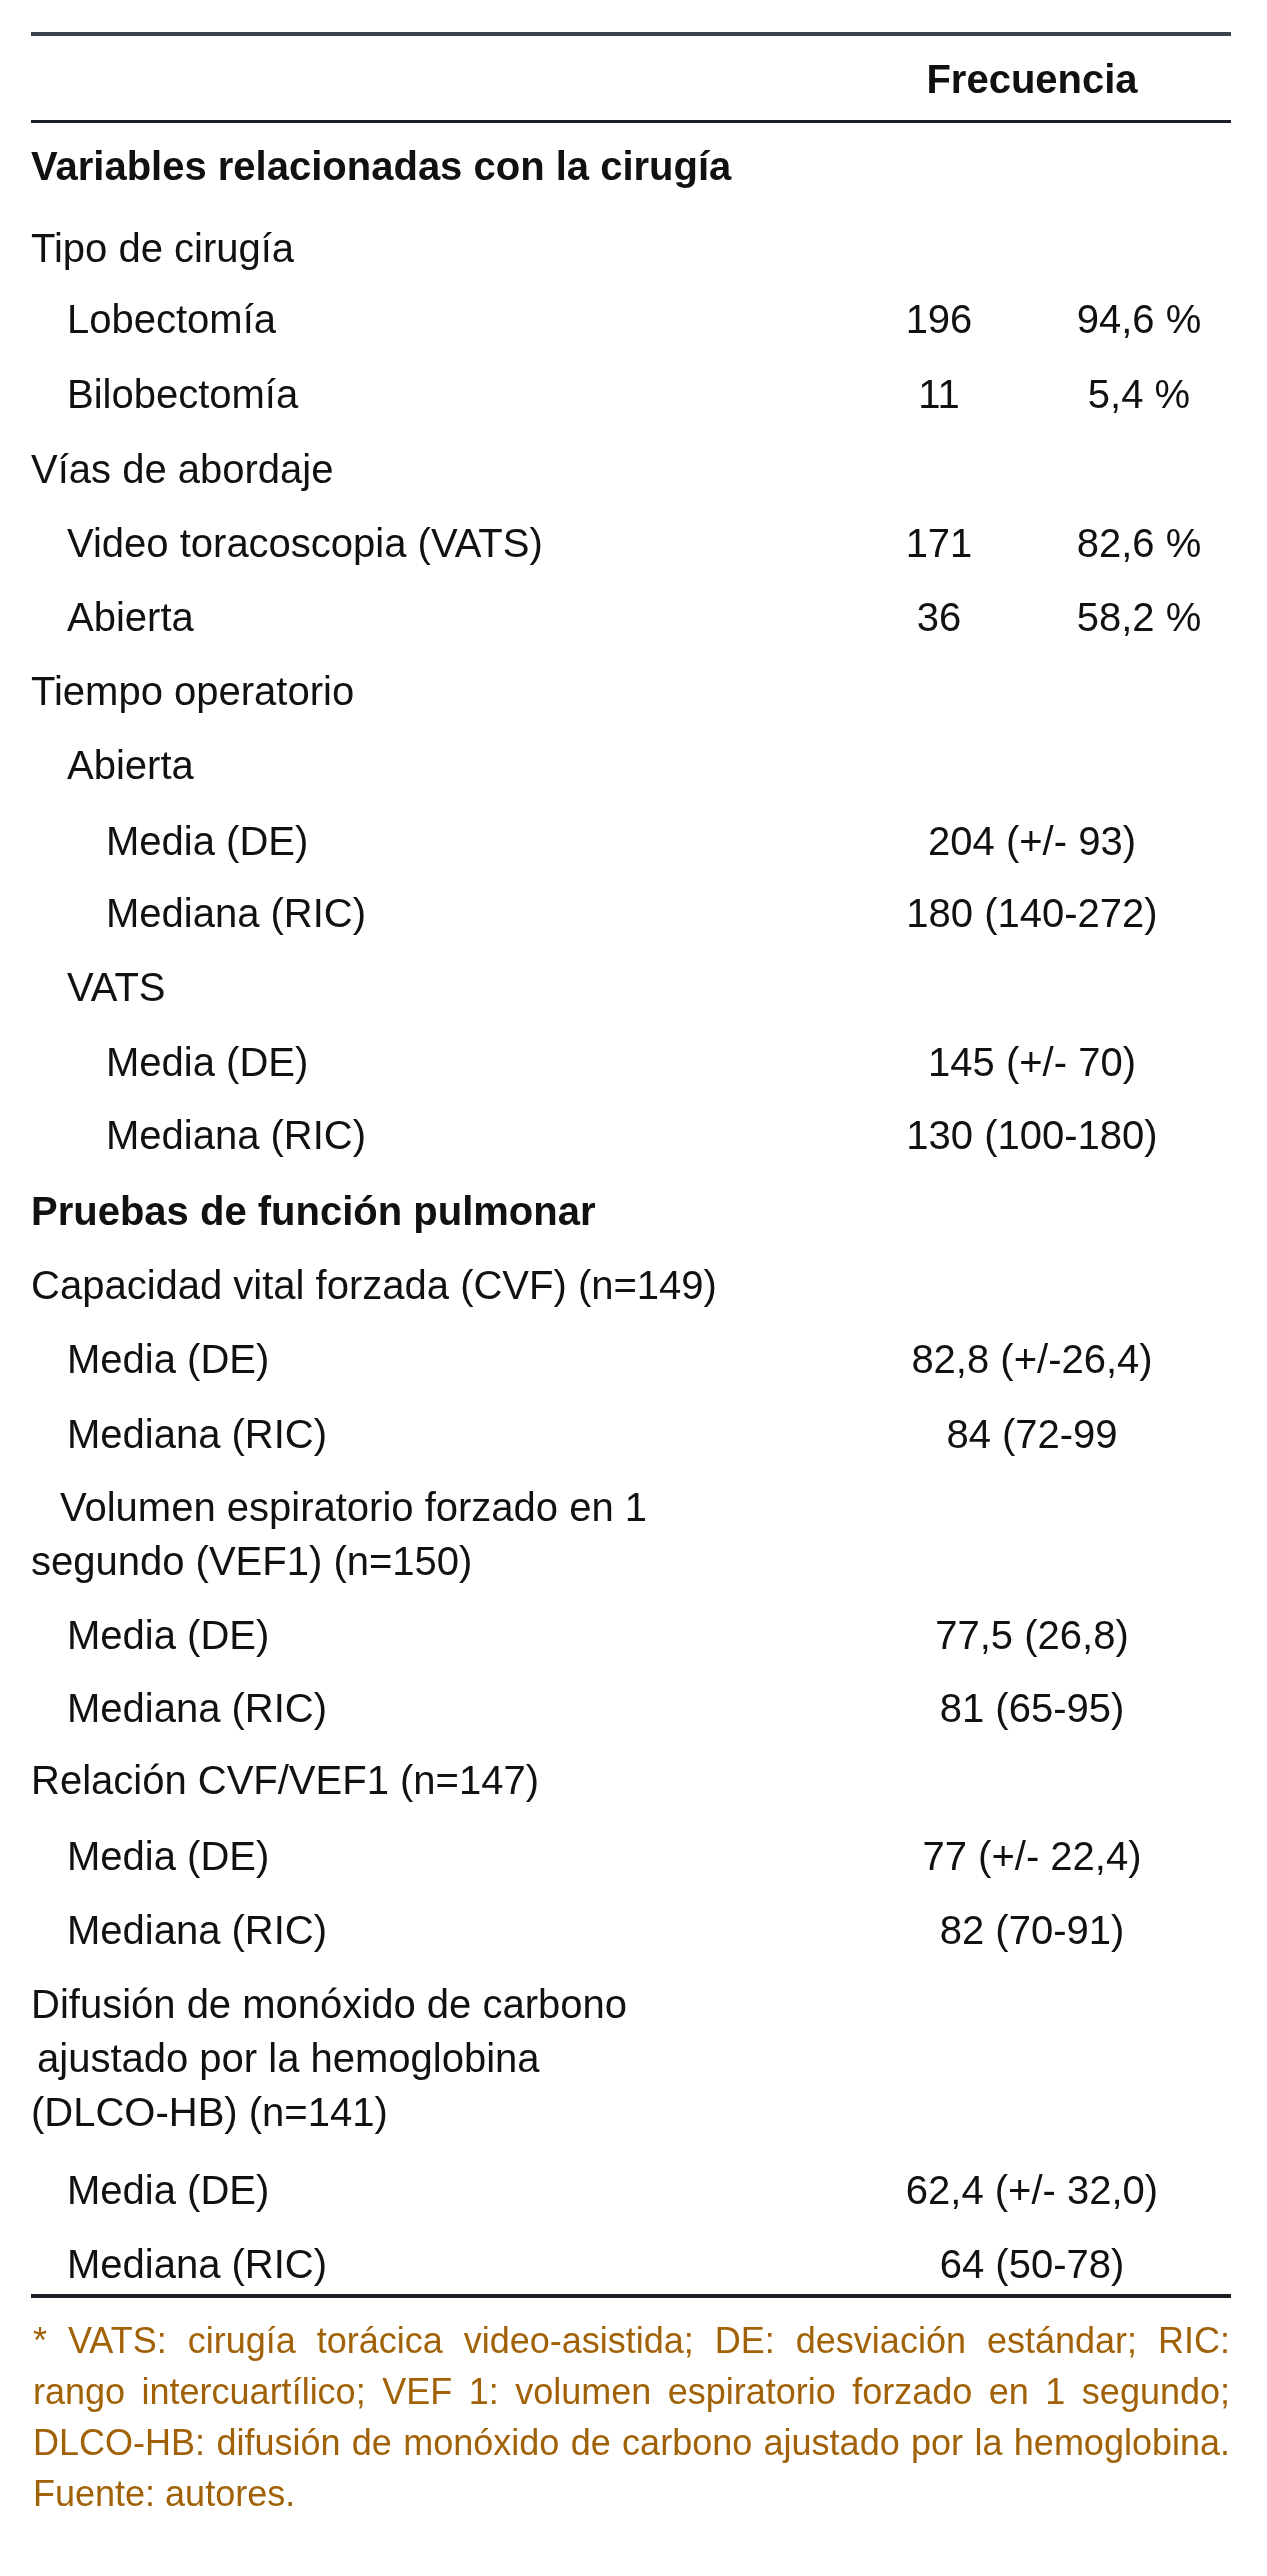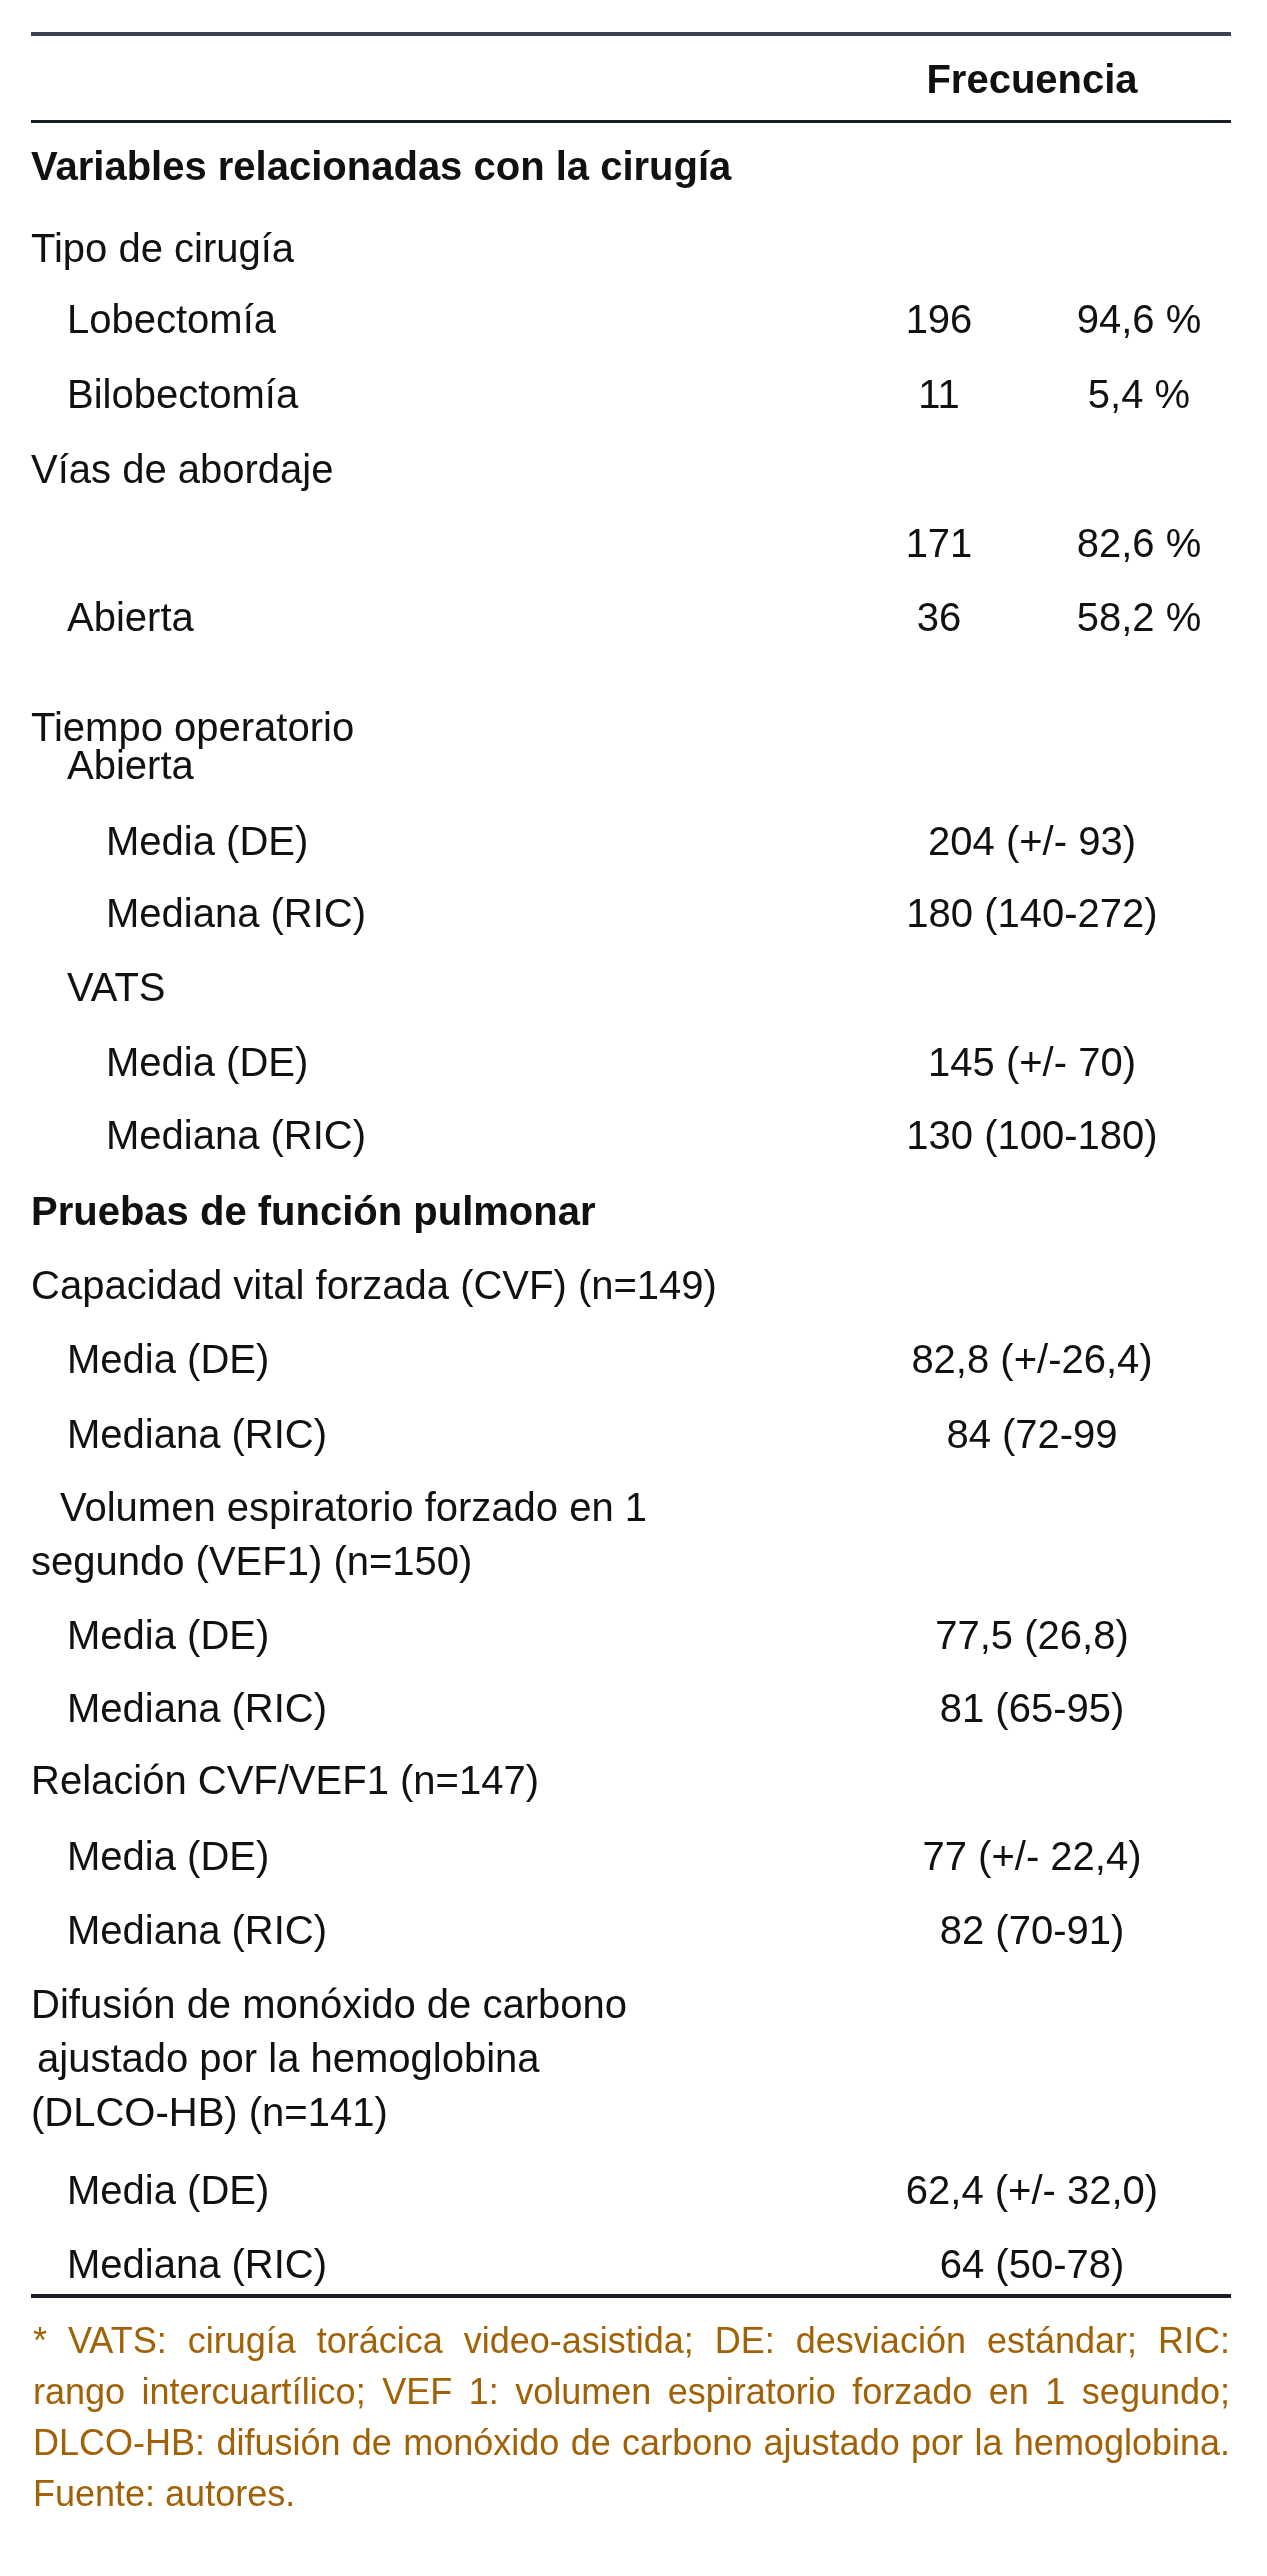--- a/index.html
+++ b/index.html
@@ -44,29 +44,30 @@
     </div>
     <div class="row" style="top: 367px;">
       <span class="lbl" style="left: 67px;">Bilobectomía</span>
       <span class="val" style="left: 939px;">11</span>
       <span class="val" style="left: 1139px;">5,4 %</span>
     </div>
     <div class="row" style="top: 442px;">
       <span class="lbl" style="left: 31px;">Vías de abordaje</span>
     </div>
     <div class="row" style="top: 516px;">
+      <span class="lbl" style="left: 67px;">Video toracoscopia (VATS)</span>
       <span class="val" style="left: 939px;">171</span>
       <span class="val" style="left: 1139px;">82,6 %</span>
     </div>
     <div class="row" style="top: 590px;">
       <span class="lbl" style="left: 67px;">Abierta</span>
       <span class="val" style="left: 939px;">36</span>
       <span class="val" style="left: 1139px;">58,2 %</span>
     </div>
-    <div class="row" style="top: 664px; margin-top: 36px;">
+    <div class="row" style="top: 664px;">
       <span class="lbl" style="left: 31px;">Tiempo operatorio</span>
     </div>
     <div class="row" style="top: 738px;">
       <span class="lbl" style="left: 67px;">Abierta</span>
     </div>
     <div class="row" style="top: 814px;">
       <span class="lbl" style="left: 106px;">Media (DE)</span>
       <span class="val" style="left: 1032px;">204 (+/- 93)</span>
     </div>
     <div class="row" style="top: 886px;">

